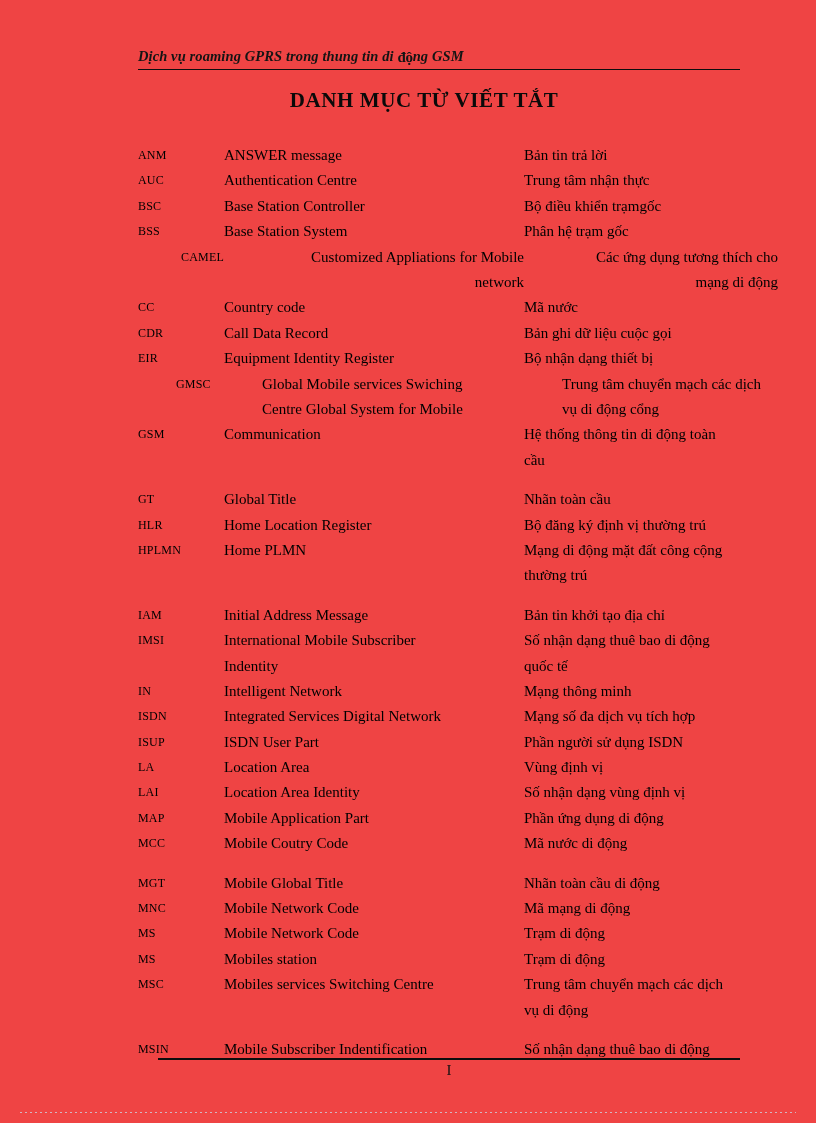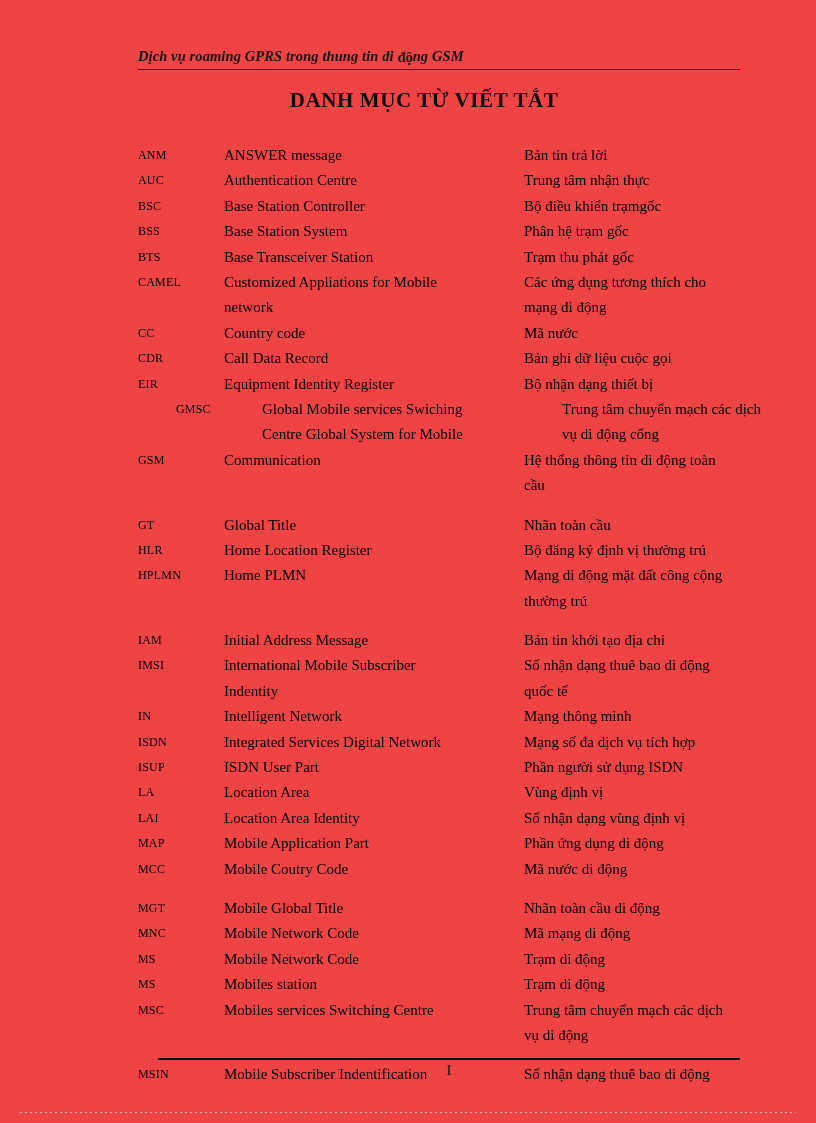--- a/index.html
+++ b/index.html
@@ -212,32 +212,21 @@
           <div class="col-abbr">BSS</div>
           <div class="col-en">
             <span class="cont">Base Station System</span>
           </div>
           <div class="col-vi">
             <span class="cont">Phân hệ trạm gốc</span>
           </div>
         </div>
       </div>
       <div class="abbr-row">
-        <div class="row-body" style="height: 25.4px;">
-          <div class="col-abbr">BTS</div>
-          <div class="col-en">
-            <span class="cont">Base Transceiver Station</span>
-          </div>
-          <div class="col-vi">
-            <span class="cont">Trạm thu phát gốc</span>
-          </div>
-        </div>
-      </div>
-      <div class="abbr-row">
-        <div class="row-body" style="height: 50.8px;">
+        <div class="row-body" style="height: 50.8px; text-align: right;">
           <div class="col-abbr">CAMEL</div>
           <div class="col-en">
             <span class="cont">Customized Appliations for Mobile</span>
             <span class="cont">network</span>
           </div>
           <div class="col-vi">
             <span class="cont">Các ứng dụng tương thích cho</span>
             <span class="cont">mạng di động</span>
           </div>
         </div>

